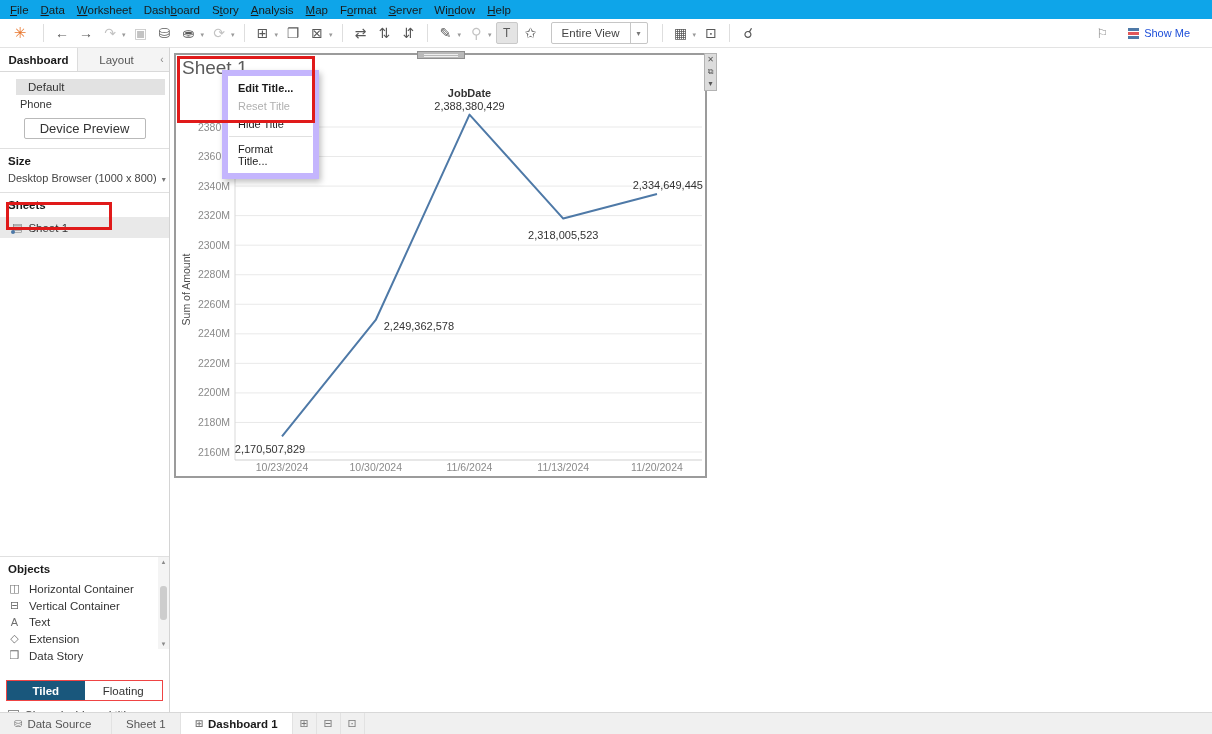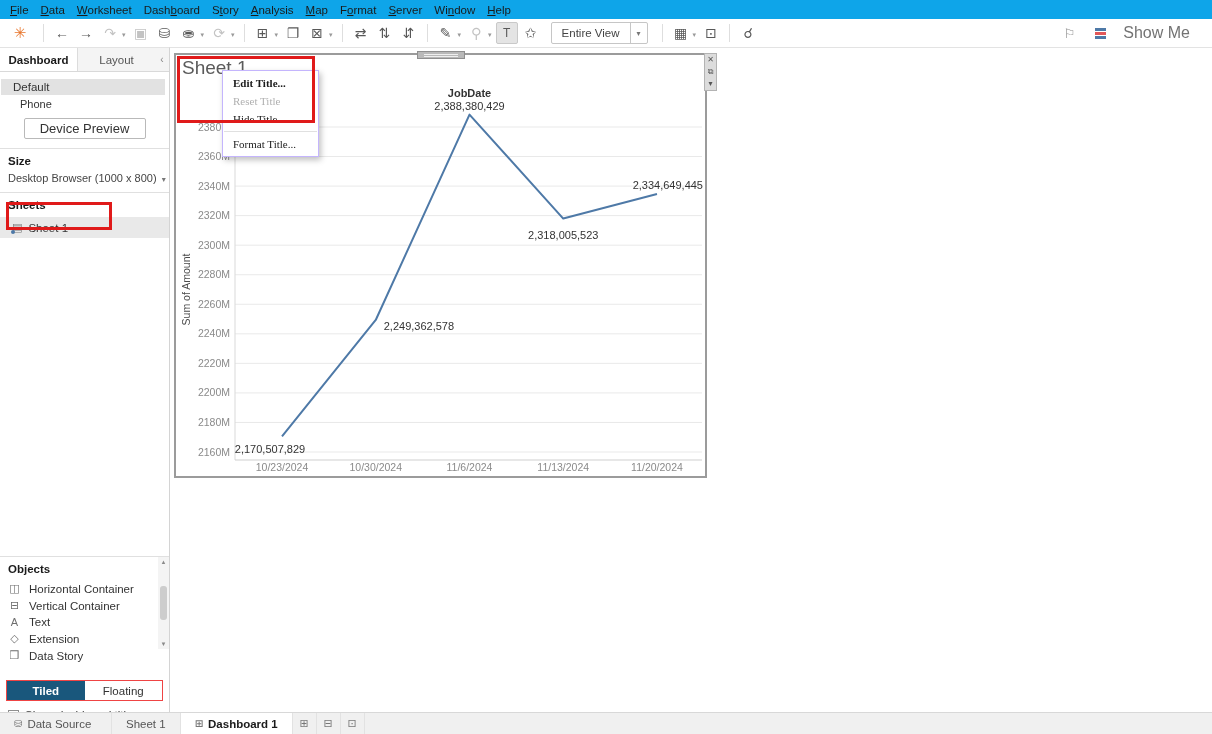--- a/index.html
+++ b/index.html
@@ -21,34 +21,34 @@
   .tbtn.pressed { background:#e4e4e4; border:1px solid #c9c9c9; border-radius:2px; font-size:12px; }
   .tb-caret { font-size:7px; color:#9a9a9a; margin:4px 3px 0 0; }
   .tb-div { width:1px; height:18px; background:#dedede; margin:0 6px; }
   .tb-logo { color:#e8762d; font-size:15px; margin-right:6px; }
   .tb-select { display:flex; align-items:center; border:1px solid #c6c6c6; border-radius:2px;
     height:22px; margin:0 8px; }
   .tb-select .lbl { padding:0 10px; font-size:11.5px; color:#444; }
   .tb-select .car { border-left:1px solid #c6c6c6; padding:0 6px; font-size:8px; color:#777;
     height:100%; display:flex; align-items:center; }
   .tb-right { margin-left:auto; display:flex; align-items:center; gap:20px; padding-right:14px; }
-  .showme { display:flex; align-items:center; gap:17px; font-size:16px; color:#737373; }
+  .showme { display:flex; align-items:center; gap:5px; font-size:11px; color:#1d4ed8; }
   .showme-ic { width:11px; height:11px;
     background:linear-gradient(to bottom,#4e79a7 0 3px,#fff 3px 4px,#e15759 4px 7px,#fff 7px 8px,#4e79a7 8px 11px); }
 
   
   .sidebar { position:absolute; top:47px; left:0; width:170px; bottom:22px; background:#fff;
     border-right:1px solid #d4d4d4; border-top:1px solid #e3e3e3; }
   .side-tabs { display:flex; height:24px; border-bottom:1px solid #d9d9d9; align-items:stretch; }
   .side-tab { flex:1; display:flex; align-items:center; justify-content:center; font-size:11.5px; }
   .side-tab.active { font-weight:bold; color:#1a1a1a; }
   .side-tab.inactive { background:#f4f4f4; border-left:1px solid #dcdcdc; color:#555; }
   .side-collapse { width:14px; display:flex; align-items:center; justify-content:center;
     color:#888; font-size:10px; background:#f4f4f4; }
-  .dev-row1 { margin:7px 4px 0 1px; background:#e2e2e2; padding:2px 0 2px 12px; font-size:11.5px; }
+  .dev-row1 { margin:7px 4px 0 16px; background:#e2e2e2; padding:2px 0 2px 12px; font-size:11.5px; }
   .dev-row2 { padding:3px 0 3px 20px; font-size:11px; }
   .dev-btn { display:block; margin:5px auto 9px auto; width:122px; height:21px; background:#fff;
     border:1px solid #b9b9b9; border-radius:2px; font-size:13px; color:#333;
     font-family:inherit; }
   .sec-div { border-top:1px solid #e0e0e0; }
   .sec-head { font-weight:bold; font-size:11.5px; color:#1a1a1a; padding:6px 0 3px 8px; }
   .size-value { padding:2px 0 8px 8px; font-size:11px; color:#444; }
   .size-value .car { font-size:8px; color:#777; margin-left:2px; }
   .sheet-row { margin-top:3px; background:#e9e9e9; padding:4px 0 4px 12px; font-size:11.5px;
     display:flex; align-items:center; gap:6px; position:relative; }
@@ -80,21 +80,21 @@
     background:#b9b9b9; border:1px solid #8f8f8f; display:flex; flex-direction:column;
     justify-content:center; gap:1px; align-items:center; }
   .grip i { display:block; width:34px; height:1px; background:#efefef; }
   .zone-ctrls { position:absolute; top:-2px; right:-12px; width:13px; background:#dcdcdc;
     border:1px solid #b3b3b3; display:flex; flex-direction:column; align-items:center; }
   .zone-ctrls span { font-size:8px; color:#555; line-height:12px; }
   .chartsvg { position:absolute; left:0; top:0; }
 
   
   .ctxmenu { position:absolute; left:46px; top:15px; width:97px; background:#fff;
-    border:1px solid #c4b5fd; box-shadow:2px 3px 6px rgba(0,0,0,.25); z-index:30; padding:3px 0;font-family:Liberation Serif, serif; }
+    border:6px solid #c4b5fd; box-shadow:2px 3px 6px rgba(0,0,0,.25); z-index:30; padding:3px 0; }
   .ctx-item { padding:3px 10px; font-size:11px; color:#1a1a1a; }
   .ctx-item.bold { font-weight:bold; }
   .ctx-item.disabled { color:#b0b0b0; }
   .ctx-sep { border-top:1px solid #e0e0e0; margin:3px 1px; }
 
   
   .annot { position:absolute; border:3px solid #e01a1a; z-index:40; pointer-events:none; }
   .annot-title { left:1px; top:1px; width:138px; height:67px; }
   .annot-sheet { left:6px; top:155px; width:106px; height:28px; }
 

